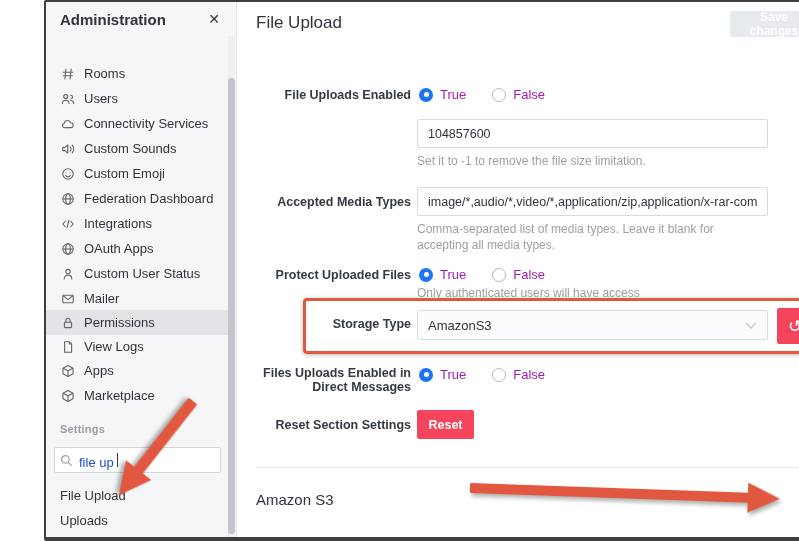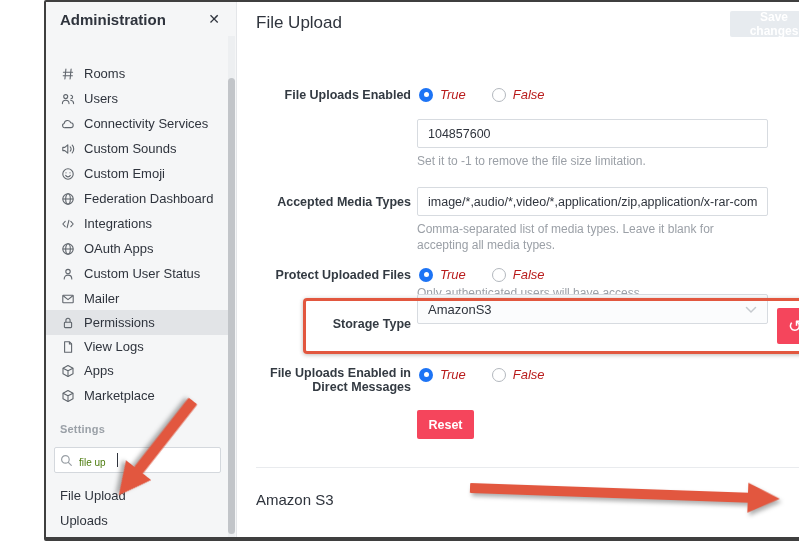--- a/index.html
+++ b/index.html
@@ -14,41 +14,41 @@
   
   .sidebar{position:absolute;left:0;top:0;width:190px;height:100%;background:#f5f6f7;border-right:1px solid #e4e6e9;}
   .sb-title{position:absolute;left:14px;top:9px;font-size:15px;font-weight:600;color:#2f343d;}
   .sb-close{position:absolute;right:16px;top:8px;font-size:14px;color:#2f343d;cursor:pointer;line-height:18px;}
   .sb-item{position:absolute;left:0;width:182px;height:25px;display:flex;align-items:center;padding-left:14px;box-sizing:border-box;cursor:pointer;}
   .sb-item.sel{background:#e2e4e7;}
   .sb-ic{width:15px;height:15px;margin-right:9px;flex:0 0 auto;display:flex;align-items:center;justify-content:center;}
   .sb-ic svg{display:block;}
   .sb-lbl{font-size:13px;color:#2f343d;white-space:nowrap;}
   .sb-sect{position:absolute;left:14px;top:421px;font-size:11px;font-weight:700;color:#9aa0a7;letter-spacing:.2px;}
-  .sb-search{position:absolute;left:8px;top:445px;width:167px;height:26px;box-sizing:border-box;border:1px solid #d4d8dd;border-radius:2px;background:#fff;font-size:10px;color:#4d7c0f;padding:4px 6px 0 24px;font-family:inherit;outline:none;}
+  .sb-search{position:absolute;left:8px;top:445px;width:167px;height:26px;box-sizing:border-box;border:1px solid #d4d8dd;border-radius:2px;background:#fff;font-size:13px;color:#1d4ed8;padding:4px 6px 0 24px;font-family:inherit;outline:none;}
   .sb-search-ic{position:absolute;left:14px;top:451px;}
   .caret{position:absolute;left:71px;top:451px;width:1px;height:14px;background:#2f343d;}
   .sb-result{position:absolute;left:0;width:182px;height:25px;display:flex;align-items:center;padding-left:14px;box-sizing:border-box;font-size:13px;cursor:pointer;}
   .sb-scroll-track{position:absolute;right:1px;top:34px;bottom:0;width:7px;background:#edeff1;}
   .sb-scroll-thumb{position:absolute;right:1px;top:76px;bottom:3px;width:7px;border-radius:4px;background:#c2c5c9;}
   
   .main{position:absolute;left:191px;top:0;right:0;bottom:0;background:#fff;}
   .pg-title{position:absolute;left:19px;top:11px;font-size:17px;font-weight:500;color:#2f343d;}
   .save-btn{position:absolute;left:493px;top:9px;width:88px;height:26px;background:#e7ebef;color:#fff;font-size:12px;font-weight:700;border:none;border-radius:2px;display:flex;align-items:center;justify-content:center;cursor:default;font-family:inherit;}
   .flabel{position:absolute;left:0;width:174px;text-align:right;font-size:12.5px;font-weight:600;color:#333a42;line-height:14px;}
   .tinput{position:absolute;left:180px;width:351px;height:29px;box-sizing:border-box;border:1px solid #d7dbe0;border-radius:2px;background:#fff;font-size:12.5px;color:#2f343d;padding:0 10px;font-family:inherit;outline:none;white-space:nowrap;overflow:hidden;}
   .hint{position:absolute;left:180px;font-size:12px;color:#9ba0a7;line-height:15.5px;width:332px;}
   .radios{position:absolute;left:182px;display:flex;align-items:center;height:15px;}
   .radio{width:14px;height:14px;border-radius:50%;box-sizing:border-box;border:1px solid #b3b8be;background:#fff;position:relative;cursor:pointer;flex:0 0 auto;}
   .radio.checked{border:none;background:#1d74f5;}
   .radio.checked::after{content:"";position:absolute;left:4.5px;top:4.5px;width:5px;height:5px;border-radius:50%;background:#fff;}
-  .rlabel{font-size:13px;color:#b91c1c;margin:0 26px 0 7px;font-style:italic;}
+  .rlabel{font-size:13px;color:#a21caf;margin:0 26px 0 7px;}
   .rlabel.last{margin-right:0;}
   .hl-rect{position:absolute;left:66px;top:296px;width:524px;height:56px;box-sizing:border-box;border:3px solid #e2573f;border-radius:4px;box-shadow:0 1px 4px rgba(40,20,10,.30);pointer-events:none;z-index:4;}
-  .select{position:absolute;left:180px;top:292px;width:351px;height:30px;box-sizing:border-box;border:1px solid #d7dbe0;border-radius:2px;background:#fbfcfd;display:flex;align-items:center;padding:7px 10px;font-size:13px;color:#2f343d;cursor:pointer;}
+  .select{position:absolute;left:180px;top:308px;width:351px;height:30px;box-sizing:border-box;border:1px solid #d7dbe0;border-radius:2px;background:#fbfcfd;display:flex;align-items:center;padding:7px 10px;font-size:13px;color:#2f343d;cursor:pointer;}
   .select .chev{margin-left:auto;}
   .icon-btn{position:absolute;left:540px;top:306px;width:36px;height:36px;background:#f5455c;border:none;border-radius:2px;display:flex;align-items:center;justify-content:center;cursor:pointer;}
   .icon-btn span{font-family:"DejaVu Sans",sans-serif;font-size:17px;color:#fff;line-height:17px;}
   .reset-btn{position:absolute;left:180px;top:408px;width:57px;height:29px;background:#f5455c;color:#fff;border:none;border-radius:2px;font-size:12.5px;font-weight:600;display:flex;align-items:center;justify-content:center;cursor:pointer;font-family:inherit;}
   .divider{position:absolute;left:19px;top:465px;width:570px;height:1px;background:#e9ebee;}
   .sect-title{position:absolute;left:19px;top:489px;font-size:15px;font-weight:500;color:#2f343d;}
   .sect-chev{position:absolute;left:567px;top:488px;cursor:pointer;}
   
   .arrow{position:absolute;height:0;transform-origin:0 50%;filter:drop-shadow(2px 3px 2px rgba(0,0,0,.32));z-index:6;pointer-events:none;}
   .arrow .shaft{position:absolute;left:0;top:50%;transform:translateY(-50%);background:#e2573f;border-radius:1px;}
@@ -243,28 +243,29 @@
     <div class="select">
       <span>AmazonS3</span>
       <span class="chev"><svg width="12" height="8" viewBox="0 0 12 8" fill="none" stroke="#c6cacf" stroke-width="1.5" stroke-linecap="round">
             <path d="M1.5 1.5L6 6l4.5-4.5"></path>
           </svg></span>
     </div>
     <button class="icon-btn">
         <span>↺</span>
       </button>
 
-    <div class="flabel" style="top:364px">File Uploads Enabled in Direct Messages</div>
+    <div class="flabel" style="top:364px">Files Uploads Enabled in Direct Messages</div>
     <div class="radios" style="top:365px">
       <span class="radio checked"></span>
       <span class="rlabel">True</span>
       <span class="radio"></span>
       <span class="rlabel last">False</span>
     </div>
 
+    <div class="flabel" style="top:416px">Reset Section Settings</div>
     <button class="reset-btn">Reset</button>
 
     <div class="divider"></div>
 
     <div class="sect-title">Amazon S3</div>
     <span class="sect-chev"><svg width="14" height="9" viewBox="0 0 14 9" fill="none" stroke="#2f343d" stroke-width="1.4" stroke-linecap="round">
           <path d="M1.5 1.5L7 7l5.5-5.5"></path>
         </svg></span>
   </div>
 

